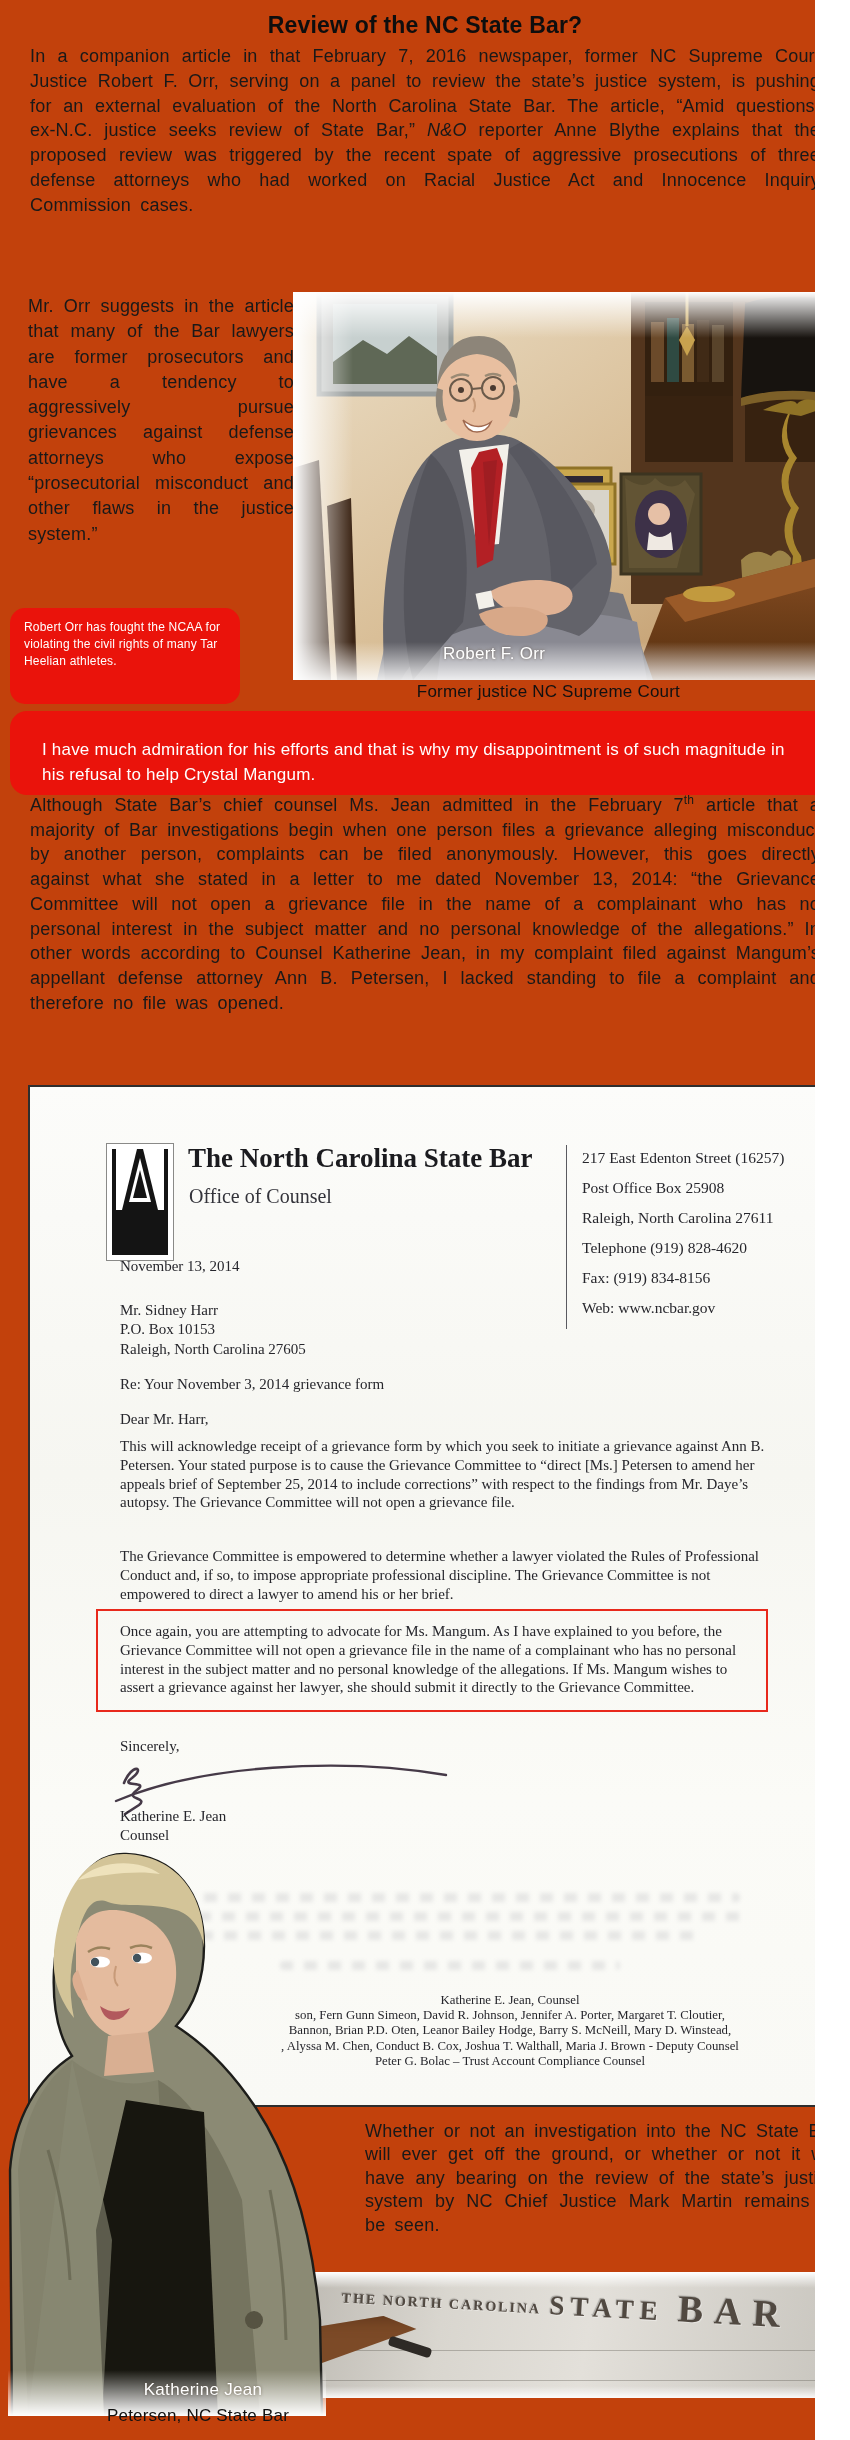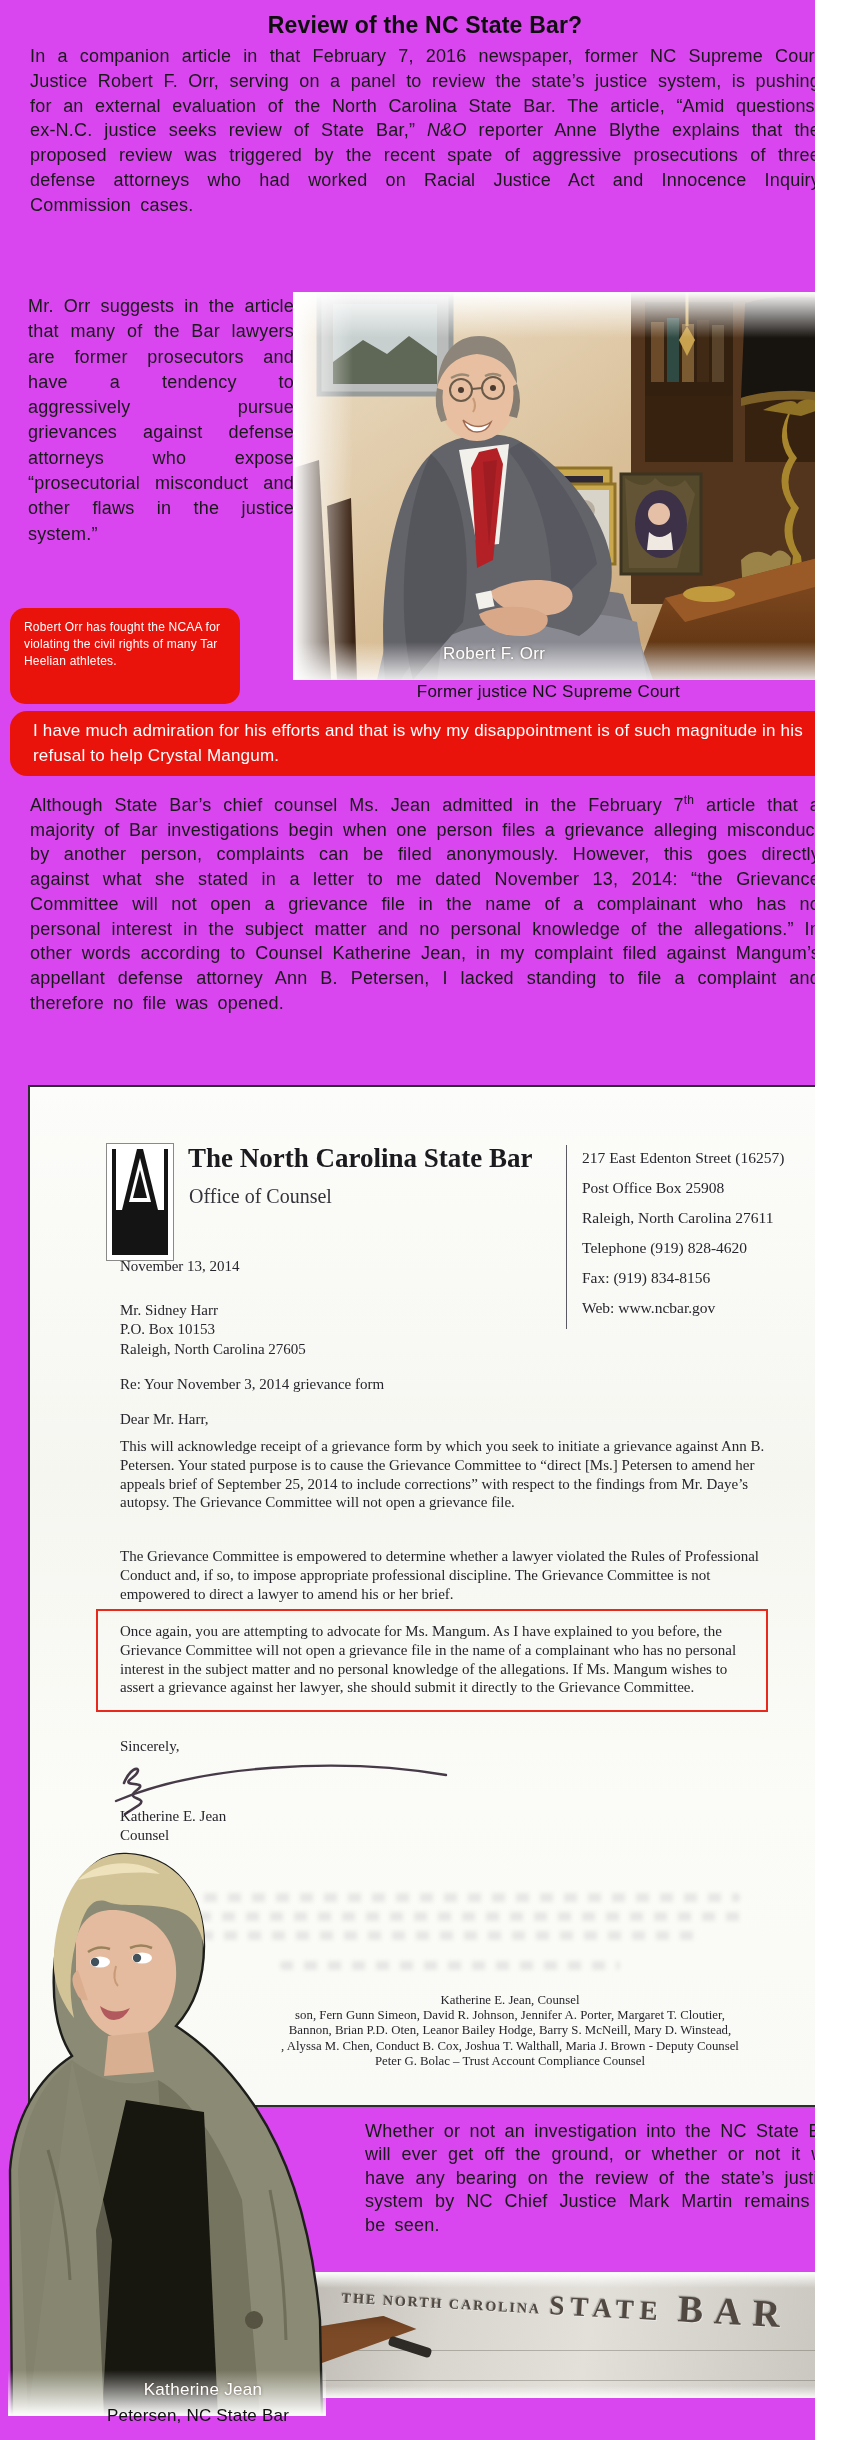--- a/index.html
+++ b/index.html
@@ -1,16 +1,16 @@
 <!DOCTYPE html>
 <html style="--red: #ea130b; --boxred: #e8291c;"><head>
 <meta charset="utf-8">
 <style>
   html,body{margin:0;padding:0;background:#fff;}
-  .page{position:relative;width:815px;height:2440px;background:#d946ef;overflow:hidden;
+  .page{position:relative;width:815px;height:2440px;background:#c2410c;overflow:hidden;
         font-family:"Liberation Sans",sans-serif;color:#161616;}
   .abs{position:absolute;}
   .just{text-align:justify;}
   .serif{font-family:"Liberation Serif",serif;}
   .body-text{font-size:18px;line-height:24.8px;letter-spacing:.2px;word-spacing:4px;color:#191919;}
   .page-title{font-size:23px;font-weight:bold;letter-spacing:.2px;color:#0e0e0e;}
   .callout{background:var(--red,#ea130b);color:#fff;border-radius:15px;}
   .callout .txt{font-size:12px;line-height:17px;letter-spacing:.2px;}
   .callout2 .txt{font-size:17px;line-height:24.5px;}
   
@@ -175,21 +175,21 @@
     </svg>
     <div class="abs cap-white" style="left:150px;top:352px;width:260px;">Robert F. Orr</div>
   </div>
   <div class="abs cap-black" style="left:360px;top:682px;width:320px;text-align:right;">Former justice NC Supreme Court</div>
 
   <div class="abs callout" style="left:10px;top:608px;width:230px;min-height:96px;">
     <div class="txt" style="padding:11px 14px;">Robert Orr has fought the NCAA for violating the civil rights of many Tar Heelian athletes.</div>
   </div>
 
   <div class="abs callout callout2" style="left:10px;top:711px;width:832px;min-height:62px;border-radius:17px;">
-    <div class="txt" style="padding:8px 23px;">I have much admiration for his efforts and that is why my disappointment is of such magnitude in his refusal to help Crystal Mangum.</div>
+    <div class="txt" style="padding:8px 32px;margin-top:19px;">I have much admiration for his efforts and that is why my disappointment is of such magnitude in his refusal to help Crystal Mangum.</div>
   </div>
 
   <p class="abs body-text just" style="left:30px;top:788px;width:790px;margin:0;line-height:24.7px;"><span>Although State Bar’s chief counsel Ms. Jean admitted in the February 7</span><sup style="font-size:12px;">th</sup><span> article that a majority of Bar investigations begin when one person files a grievance alleging misconduct by another person, complaints can be filed anonymously.  However, this goes directly against what she stated in a letter to me dated November 13, 2014: “the Grievance Committee will not open a grievance file in the name of a complainant who has no personal interest in the subject matter and no personal knowledge of the allegations.”  In other words according to Counsel Katherine Jean, in my complaint filed against Mangum’s appellant defense attorney Ann B. Petersen, I lacked standing to file a complaint and therefore no file was opened.</span></p>
 
   <div class="abs letter">
 
     <div class="abs" style="left:76px;top:56px;width:66px;height:116px;border:1px solid #8a8a88;background:#fff;padding:0;">
       <svg width="66" height="116" viewBox="0 0 66 116">
         <rect x="5" y="5" width="56" height="106" fill="#141414"></rect>
         <polygon points="9,5 30,5 15,66 9,66" fill="#fff"></polygon>

